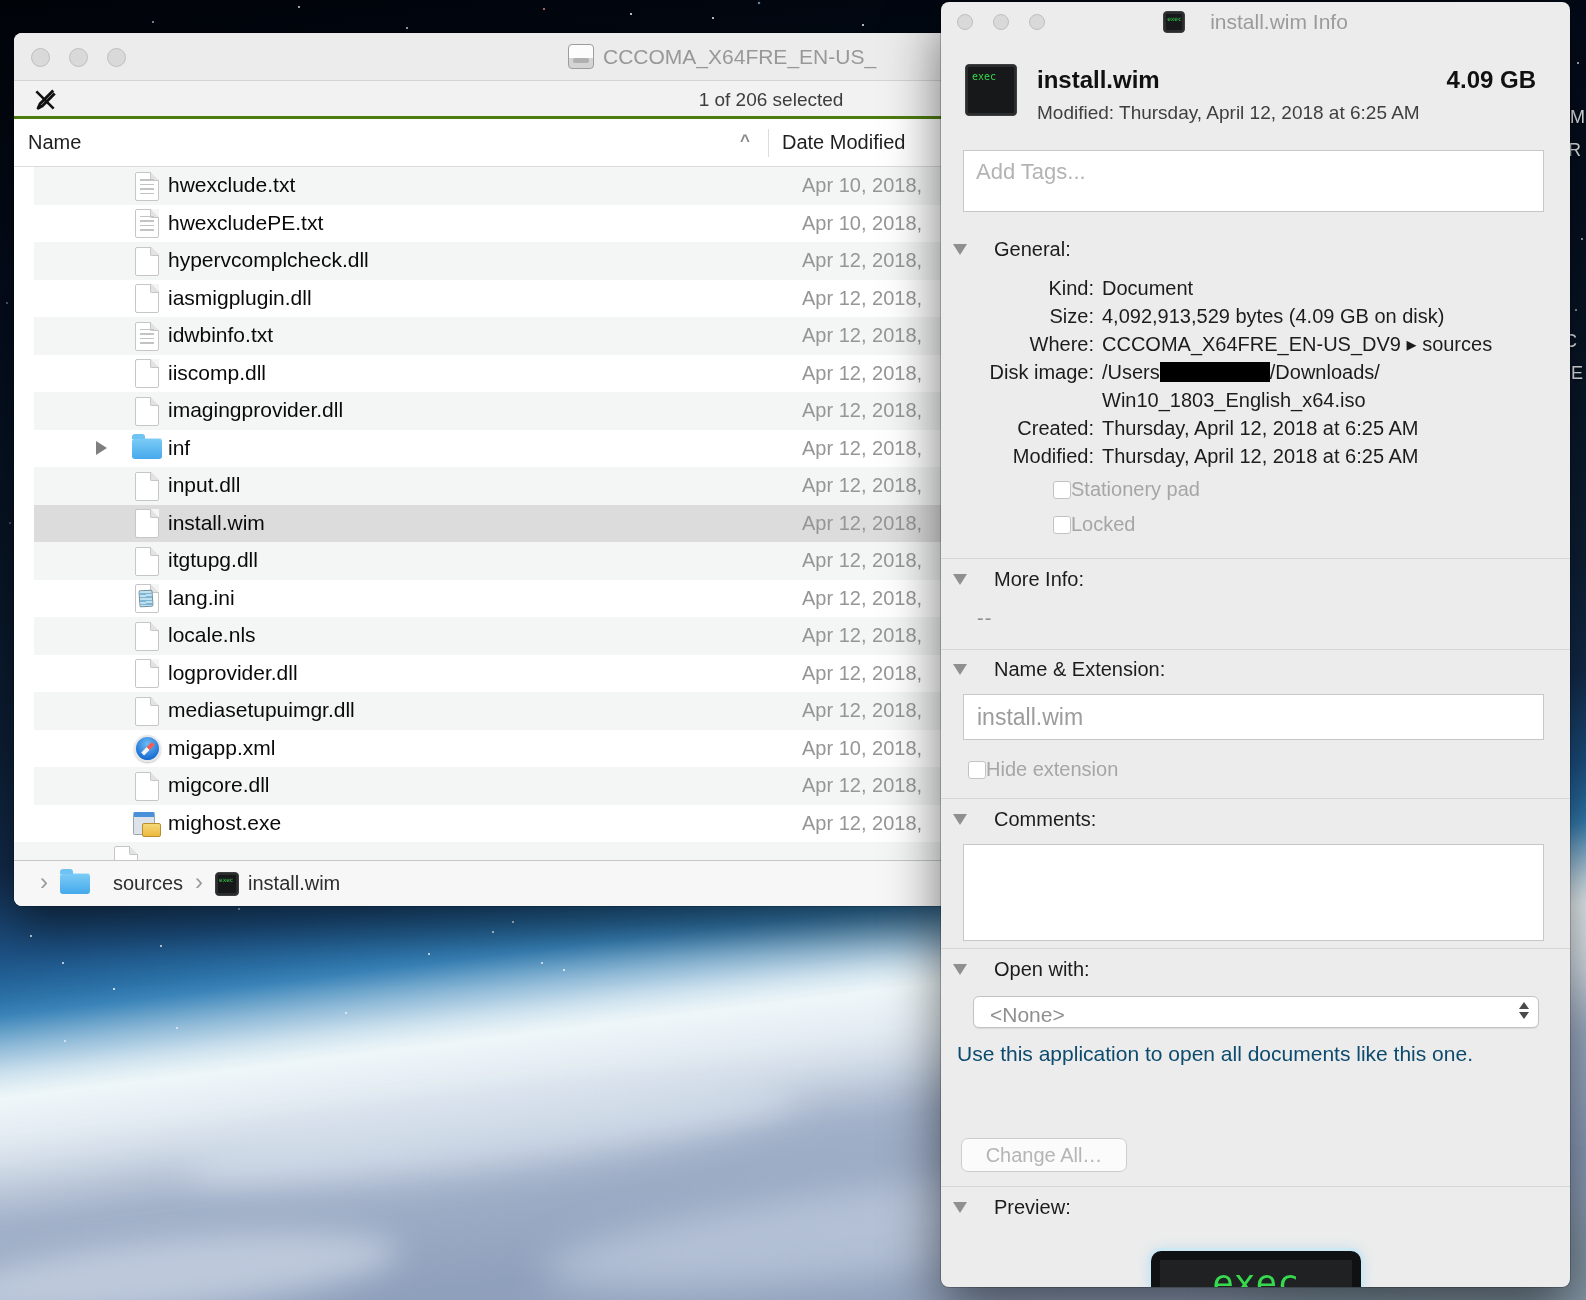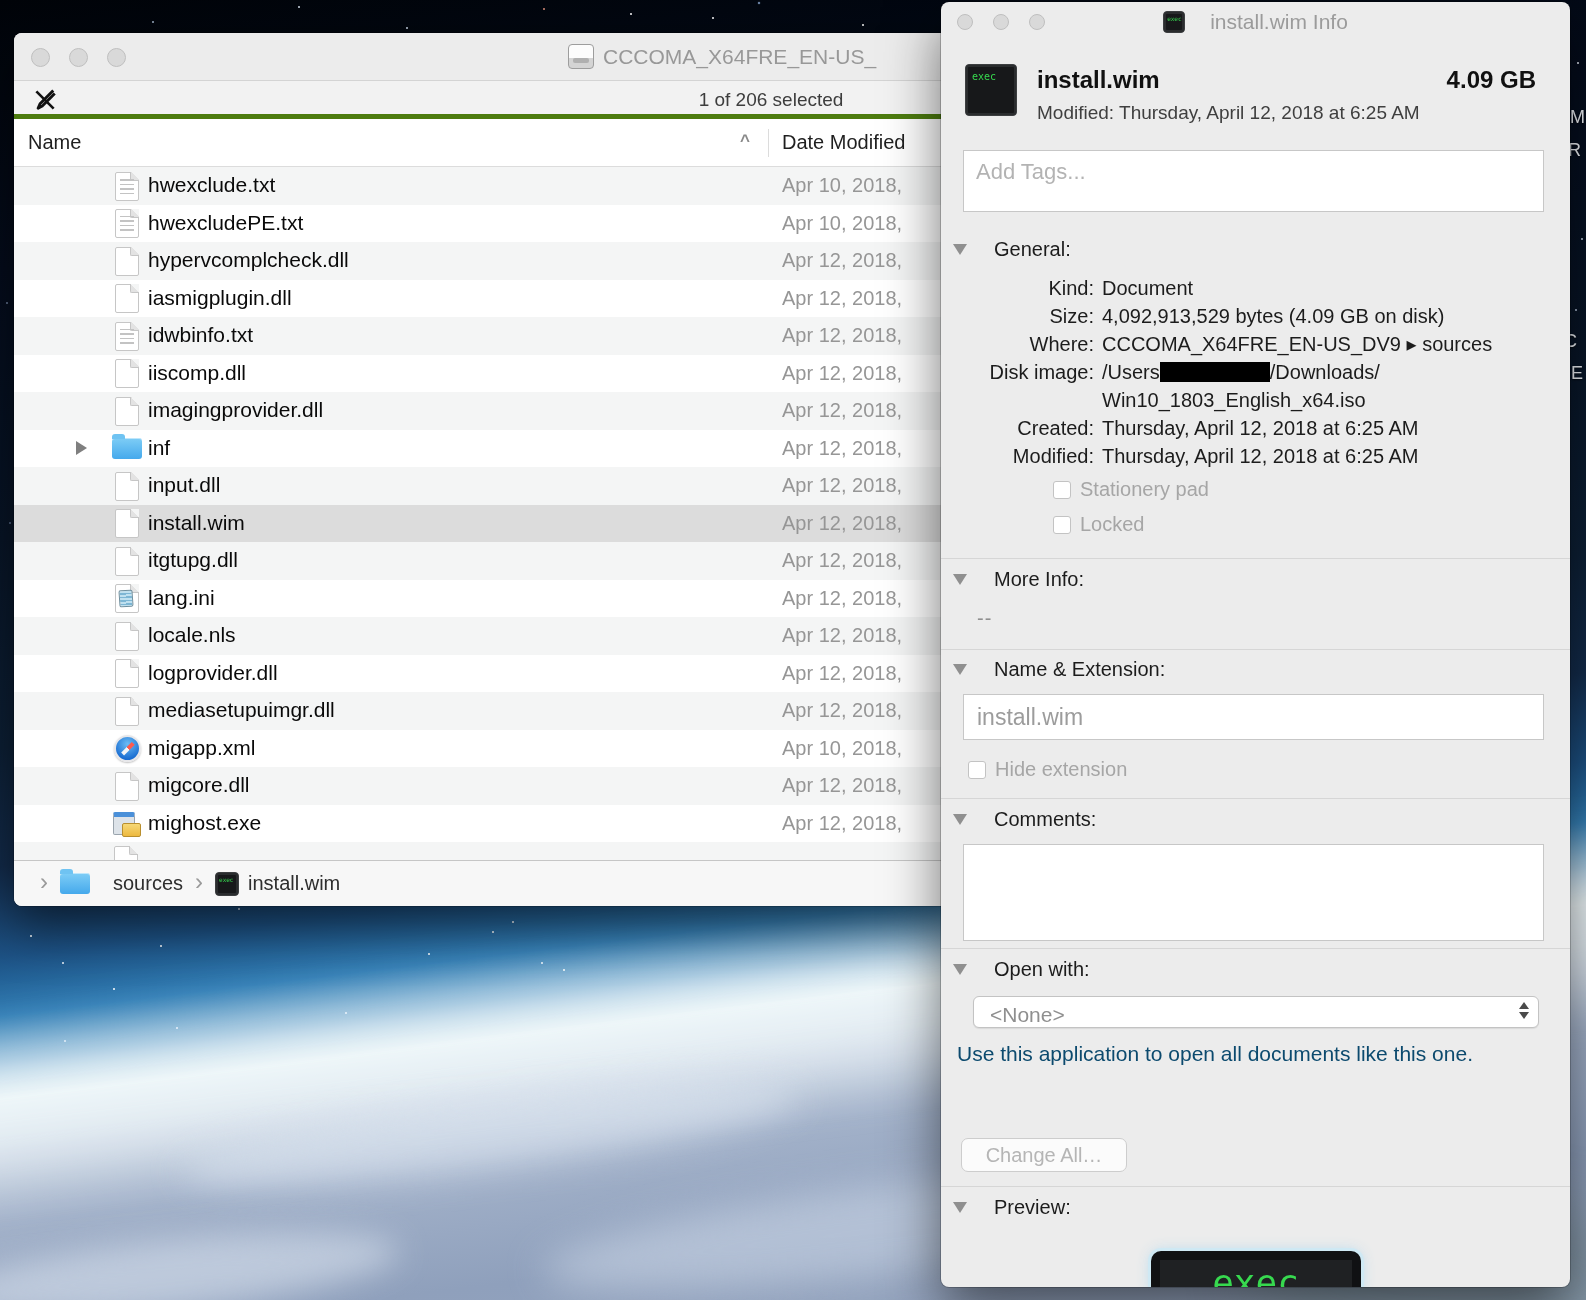--- a/index.html
+++ b/index.html
@@ -43,32 +43,32 @@
   .f-titlebar { height:48px; background:#ececec; border-bottom:1px solid #d4d4d4; position:relative; }
   .tl { position:absolute; top:15px; width:19px; height:19px; border-radius:50%;
     background:#d9d9d9; border:1px solid #bfbfbf; }
   .tl1 { left:17px; } .tl2 { left:55px; } .tl3 { left:93px; }
   .f-title { position:absolute; left:554px; top:11px; display:flex; align-items:center; gap:9px;
     white-space:nowrap; color:#989898; font-size:21px; }
   .icon-disk { width:26px; height:25px; border-radius:4px; border:1px solid #9d9d9d;
     background:linear-gradient(#fcfcfc 0 55%, #d4d4d4 55%); position:relative; }
   .icon-disk::after { content:""; position:absolute; left:4px; right:4px; bottom:5px; height:5px;
     border-radius:2px; background:#b0b0b0; }
-  .f-toolbar { height:38px; background:#f2f2f2; border-bottom:5px solid #4d7c0f; position:relative; }
+  .f-toolbar { height:38px; background:#f2f2f2; border-bottom:3px solid #4d7c0f; position:relative; }
   .tool-icon { position:absolute; left:18px; top:6px; }
   .f-status { position:absolute; left:757px; top:0; height:38px; line-height:38px;
     transform:translateX(-50%); font-size:19px; color:#3d3d3d; white-space:nowrap; }
   .f-colhead { height:48px; background:#fff; border-bottom:1px solid #dcdcdc; position:relative;
     font-size:20px; color:#1f1f1f; }
   .col-name { position:absolute; left:14px; top:12px; font-weight:500; }
   .col-sort { position:absolute; left:726px; top:12px; color:#8a8a8a; font-size:17px; font-weight:700; }
   .col-vdiv { position:absolute; left:754px; top:10px; height:28px; width:1px; background:#dcdcdc; }
   .col-date { position:absolute; left:768px; top:12px; font-weight:500; }
   .f-rows { position:relative; }
-  .frow { height:37.5px; position:relative; font-size:21px; color:#0a0a0a; }
+  .frow { height:37.5px; position:relative; font-size:21px; color:#0a0a0a;margin-left:20px; }
   .frow.alt { background:#f4f5f5; }
   .frow.selected { background:#dcdcdc; }
   .frow .fname { position:absolute; left:134px; top:6px; white-space:nowrap; }
   .frow .fdate { position:absolute; left:768px; top:7px; font-size:20px; color:#969696; white-space:nowrap; }
   .row-icon { position:absolute; left:98px; top:4px; width:30px; height:30px;
     display:flex; align-items:center; justify-content:center; }
   .disclosure { position:absolute; left:62px; top:11px; width:0; height:0;
     border-left:11px solid #7f7f7f; border-top:7px solid transparent; border-bottom:7px solid transparent; }
   .partial-row { height:18px; background:#f4f5f5; position:relative; overflow:hidden; }
   .partial-row .icon-doc { position:absolute; left:100px; top:4px; }
@@ -128,21 +128,21 @@
   .p-tags::placeholder { color:#b3b3b3; }
   .sec-head { position:absolute; left:12px; display:flex; align-items:center; gap:27px;
     font-size:20px; color:#1c1c1c; }
   .tri-down { width:0; height:0; border-top:11px solid #8f8f8f;
     border-left:7px solid transparent; border-right:7px solid transparent; }
   .divider { position:absolute; left:0; right:0; height:1px; background:#d6d6d6; }
   .g-grid { position:absolute; left:0px; top:272px; width:600px; display:grid;
     grid-template-columns:153px 1fr; column-gap:8px; font-size:20px; color:#1c1c1c; line-height:28px; }
   .g-label { text-align:right; }
   .redact { display:inline-block; width:110px; height:20px; background:#000; vertical-align:-3px; }
-  .chk-row { position:absolute; display:flex; align-items:center; gap:9px; font-size:20px; color:#a6a6a6; }
+  .chk-row { position:absolute; display:flex; align-items:center; font-size:20px; color:#a6a6a6; }
   .chk { width:18px; height:18px; background:#fff; border:1px solid #c3c3c3; border-radius:3px; }
   .more-val { position:absolute; left:36px; top:605px; font-size:20px; color:#8f8f8f; letter-spacing:1px; }
   .p-nameinput { position:absolute; left:22px; top:692px; width:581px; height:46px; background:#fff;
     border:1.5px solid #c7c7c7; font-size:23px; color:#9c9c9c; padding:0 13px;
     font-family:"Liberation Sans", sans-serif; outline:none; }
   .p-comments { position:absolute; left:22px; top:842px; width:581px; height:97px; background:#fff;
     border:1.5px solid #c7c7c7; resize:none; outline:none; font-size:20px; padding:8px 12px;
     font-family:"Liberation Sans", sans-serif; }
   .p-select { position:absolute; left:32px; top:994px; width:566px; height:32px; background:#fff;
     border:1px solid #c3c3c3; border-radius:6px; box-shadow:0 1px 1px rgba(0,0,0,.08);

